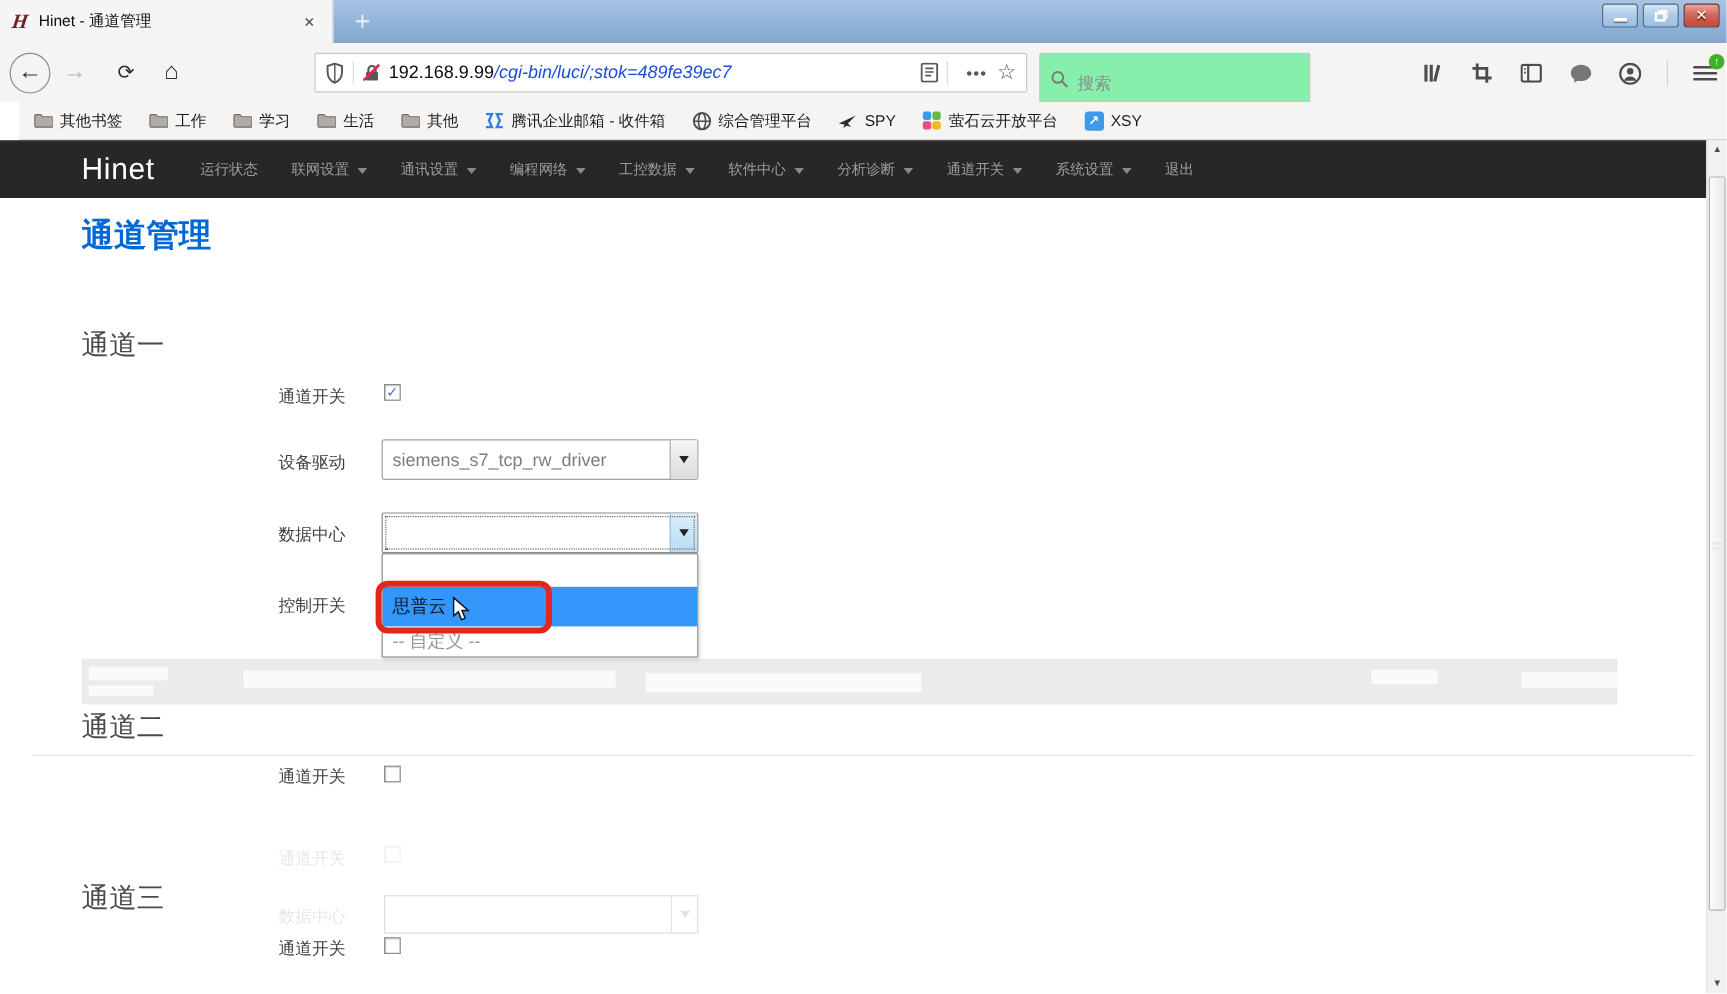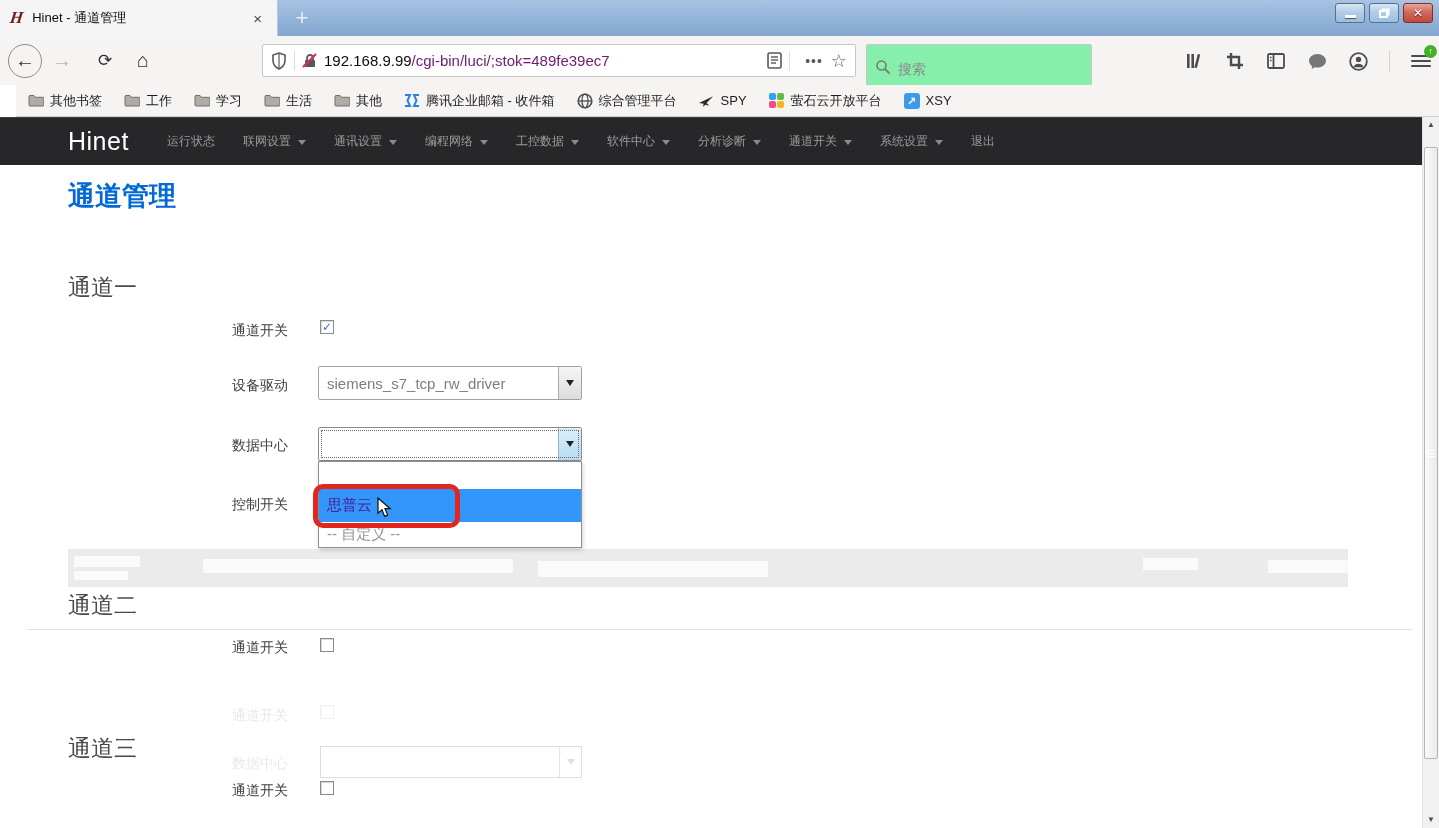--- a/index.html
+++ b/index.html
@@ -31,21 +31,21 @@
   .navbtn { position:absolute; top:8px; color:#2f2f31; font-size:19px; text-align:center; }
   .btn-back { left:8px; width:34px; height:34px; border:1px solid #8c8c8c; border-radius:50%;
     line-height:31px; font-size:20px; background:#f5f4f2; }
   .btn-fwd { left:48px; width:28px; height:34px; line-height:33px; color:#b8b8b8; font-size:20px; }
   .btn-reload { left:90px; width:30px; height:34px; line-height:33px; font-size:17px; }
   .btn-home { left:128px; width:30px; height:34px; line-height:32px; font-size:20px; }
   .urlbar { position:absolute; left:262px; top:8px; width:594px; height:33px; background:#fff;
     border:1px solid #c8c8c8; border-radius:2px; display:flex; align-items:center; padding:0 8px; }
   .u-sep { width:1px; height:20px; background:#ddd; margin:0 7px; }
   .url-text { font-size:15px; color:#0c0c0d; margin-left:6px; white-space:nowrap; flex:1; overflow:hidden; }
-  .url-text .path { color:#701a75; }
+  .url-text .path { color:#1d4ed8;font-style:italic; }
   .u-ico { color:#58585a; display:flex; align-items:center; }
   .u-dots { color:#58585a; font-size:14px; letter-spacing:1px; margin:0 8px; }
   .u-star { color:#58585a; font-size:18px; }
   .searchbar { position:absolute; left:866px; top:8px; width:226px; height:49px; background:#86efac;
     border:1px solid #c8c8c8; border-radius:2px; display:flex; align-items:center; padding:0 8px; }
   .searchbar input { border:none; outline:none; font-size:14px; width:170px; margin-left:7px;
     font-family:inherit; color:#333; background:transparent; }
   .searchbar input::placeholder { color:#8a8a8a; }
   .right-icons { position:absolute; right:8px; top:8px; height:34px; display:flex; align-items:center; gap:21px; }
   .ri { display:flex; align-items:center; justify-content:center; width:20px; height:20px; color:#4c4c4e; }
@@ -87,21 +87,21 @@
   .sel .arr { width:23px; height:100%; border-left:1px solid #ababab;
     background:linear-gradient(180deg,#f6f6f6,#dcdcdc); display:flex; align-items:center; justify-content:center; }
   .sel .arr i { width:0; height:0; border-left:4px solid transparent; border-right:4px solid transparent;
     border-top:6px solid #222; }
   .sel.focused { border-color:#8a8a8a; outline:1px dotted #6a6a6a; outline-offset:-4px; }
   .sel.focused .arr { background:linear-gradient(180deg,#dbeefb,#b8dcf3); border-left-color:#8bb8d8; }
   .droplist { position:absolute; left:318px; top:461px; width:264px; background:#fff;
     border:1px solid #8f8f8f; box-shadow:1px 2px 4px rgba(0,0,0,.18); z-index:5; }
   .opt { font-size:15px; padding-left:8px; display:flex; align-items:center; color:#333; }
   .opt.empty { height:27px; }
-  .opt.hl { height:33px; background:#3296fa; color:#4c1d95; }
+  .opt.hl { height:33px; background:#3296fa; color:#0f172a; }
   .opt.dim { height:25px; color:#949494; }
   .redbox { position:absolute; left:313px; top:484px; width:147px; height:44px;
     border:5px solid #e3261d; border-radius:10px; z-index:8; }
   .cursor { position:absolute; left:377px; top:497px; z-index:9; }
 
   .ghostband { position:absolute; left:68px; top:549px; width:1280px; height:38px; background:#ebebeb; }
   .ghostband i { position:absolute; background:rgba(255,255,255,.75); display:block; }
   .hr { position:absolute; left:27px; width:1385px; height:1px; background:#e4e4e4; }
   .ghost { opacity:.12; }
   .ghost-sel { position:absolute; left:320px; top:746px; width:262px; height:32px; border:1px solid #dedede;

